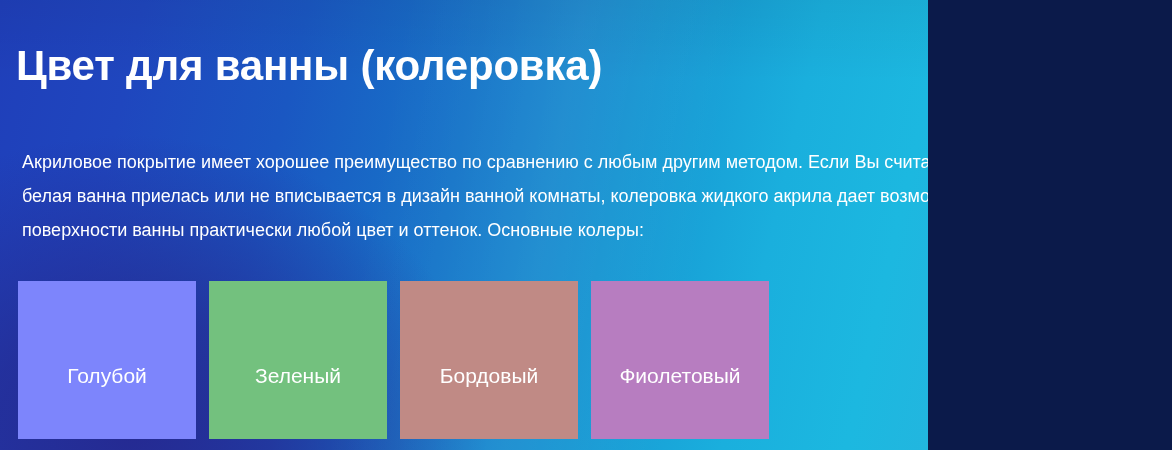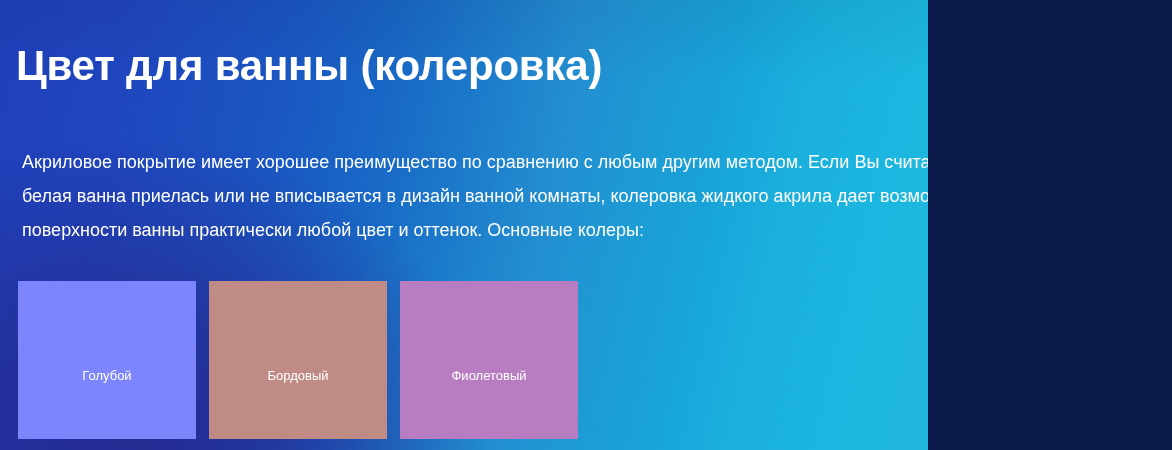--- a/index.html
+++ b/index.html
@@ -76,21 +76,21 @@
   .swatch {
     width: 178px;
     height: 158px;
     display: flex;
     align-items: center;
     justify-content: center;
     box-sizing: border-box;
   }
   .swatch-label {
     color: #ffffff;
-    font-size: 13px;
+    font-size: 21px;
     line-height: 20px;
     font-weight: normal;
     text-align: right;
     white-space: nowrap;
     margin-top: 32px;
   }
 </style>
 </head>
 <body>
 
@@ -100,20 +100,23 @@
     <h1 class="page-title">Цвет для ванны (колеровка)</h1>
 
     <p class="intro">Акриловое покрытие имеет хорошее преимущество по сравнению с любым другим методом. Если Вы считаете, что стандартная белая ванна приелась или не вписывается в дизайн ванной комнаты, колеровка жидкого акрила дает возможность придать поверхности ванны практически любой цвет и оттенок. Основные колеры:</p>
 
     <div class="swatch-row">
 
       <div class="swatch" style="background-color: rgb(125, 133, 252);">
         <span class="swatch-label">Голубой</span>
       </div>
 
+      <div class="swatch" style="background-color: rgb(115, 193, 126);">
+        <span class="swatch-label">Зеленый</span>
+      </div>
 
 
 
       <div class="swatch" style="background-color: rgb(192, 138, 133);">
         <span class="swatch-label">Бордовый</span>
       </div>
 
       <div class="swatch" style="background-color: rgb(183, 125, 192);">
         <span class="swatch-label">Фиолетовый</span>
       </div>

